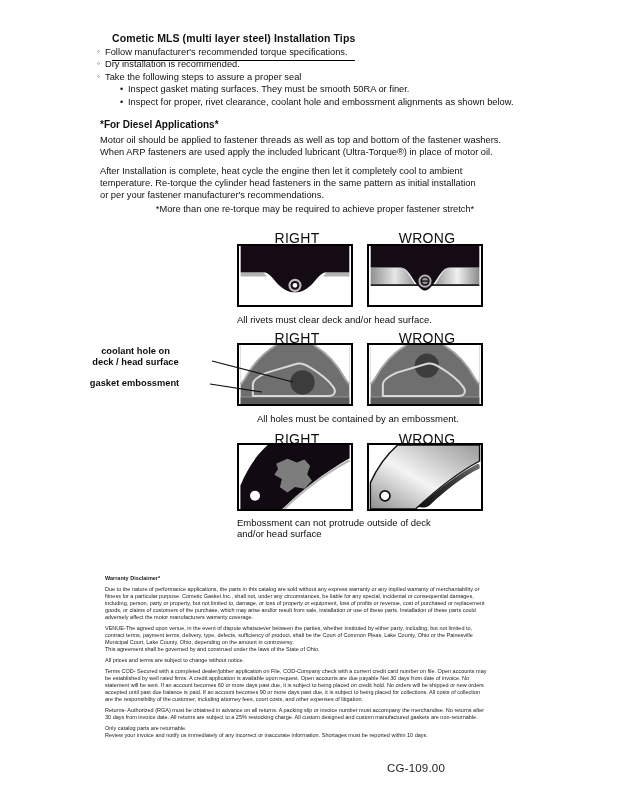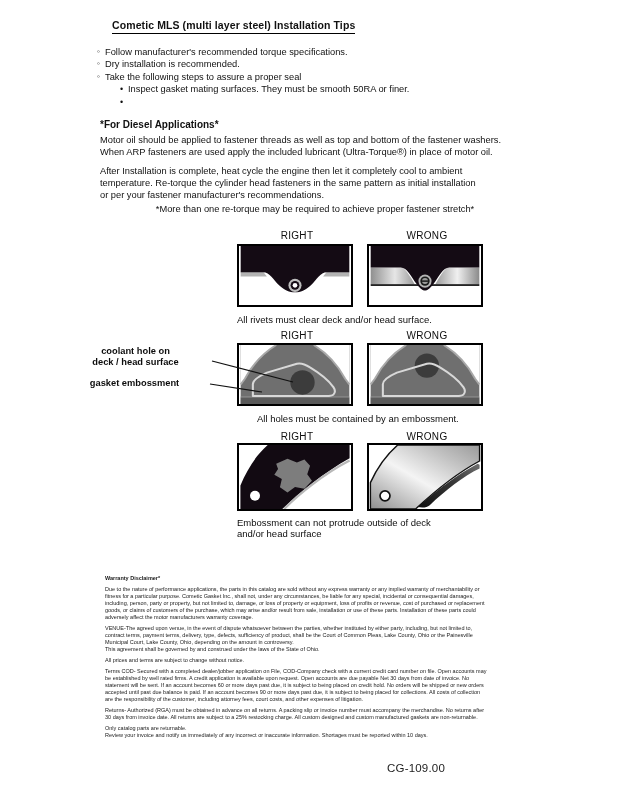--- a/index.html
+++ b/index.html
@@ -7,37 +7,37 @@
   .page {
     position:relative; width:618px; height:800px; margin:0 auto;
     background:#ffffff; overflow:hidden;
     font-family:"Liberation Sans","DejaVu Sans",sans-serif;
     color:#111;
   }
   .abs { position:absolute; }
   .pre { white-space:pre-line; }
 
   .title {
-    top:19px; left:112px;
+    top:32px; left:112px;
     font-size:10.5px; font-weight:bold; letter-spacing:0.1px;
-    border-bottom:1.6px solid #000; padding-bottom:2px;
+    border-bottom:1.6px solid #000; padding-bottom:16px;
     display:inline-block;
   }
 
   .bullets { top:46px; left:97px; width:430px; font-size:9.3px; line-height:12.4px; }
   .b-row { display:flex; }
   .b-row .mk { width:8px; flex:none; font-size:8px; line-height:12.4px; }
   .s-row { display:flex; padding-left:23px; }
   .s-row .mk { width:8px; flex:none; font-size:9px; line-height:12.4px; }
 
   .h-diesel { top:119px; left:100px; font-size:10px; font-weight:bold; }
   .para { left:100px; width:430px; font-size:9.3px; line-height:12px; }
   .p1 { top:134px; } .p2 { top:165px; } .p3 { top:203px;text-align:center; }
 
-  .dlabel { width:120px; text-align:center; font-size:10px; letter-spacing:0.3px; color:#0d0d0d; }
+  .dlabel { width:120px; text-align:center; font-size:14px; letter-spacing:0.3px; color:#0d0d0d; }
   .lab-r1 { top:230px; } .lab-r2 { top:330px; } .lab-r3 { top:431px; }
   .lab-left { left:237px; } .lab-right { left:367px; }
 
   .panel { display:block; border:2px solid #000; background:#fff; }
   .pan-left { left:237px; } .pan-right { left:367px; }
   .row1 { top:244px; } .row2 { top:343px; } .row3 { top:443px; }
 
   .caption { left:237px; font-size:9.5px; font-weight:normal; line-height:11px; color:#0d0d0d; }
   .cap1 { top:314px; } .cap2 { top:413px;margin-left:20px; } .cap3 { top:517px; }
 
@@ -71,20 +71,21 @@
     <div class="b-row">
       <span class="mk">◦</span>
       <span>Take the following steps to assure a proper seal</span>
     </div>
     <div class="s-row">
       <span class="mk">•</span>
       <span>Inspect gasket mating surfaces.  They must be smooth 50RA or finer.</span>
     </div>
     <div class="s-row">
       <span class="mk">•</span>
+      <span>Inspect for proper, rivet clearance, coolant hole and embossment alignments as shown below.</span>
     </div>
   </div>
 
   <div class="abs h-diesel">*For Diesel Applications*</div>
   <div class="abs para p1 pre">Motor oil should be applied to fastener threads as well as top and bottom of the fastener washers.
 When ARP fasteners are used apply the included lubricant (Ultra-Torque®) in place of motor oil.</div>
   <div class="abs para p2 pre">After Installation is complete, heat cycle the engine then let it completely cool to ambient
 temperature. Re-torque the cylinder head fasteners in the same pattern as initial installation
 or per your fastener manufacturer's recommendations.</div>
   <div class="abs para p3 pre">*More than one re-torque may be required to achieve proper fastener stretch*</div>

